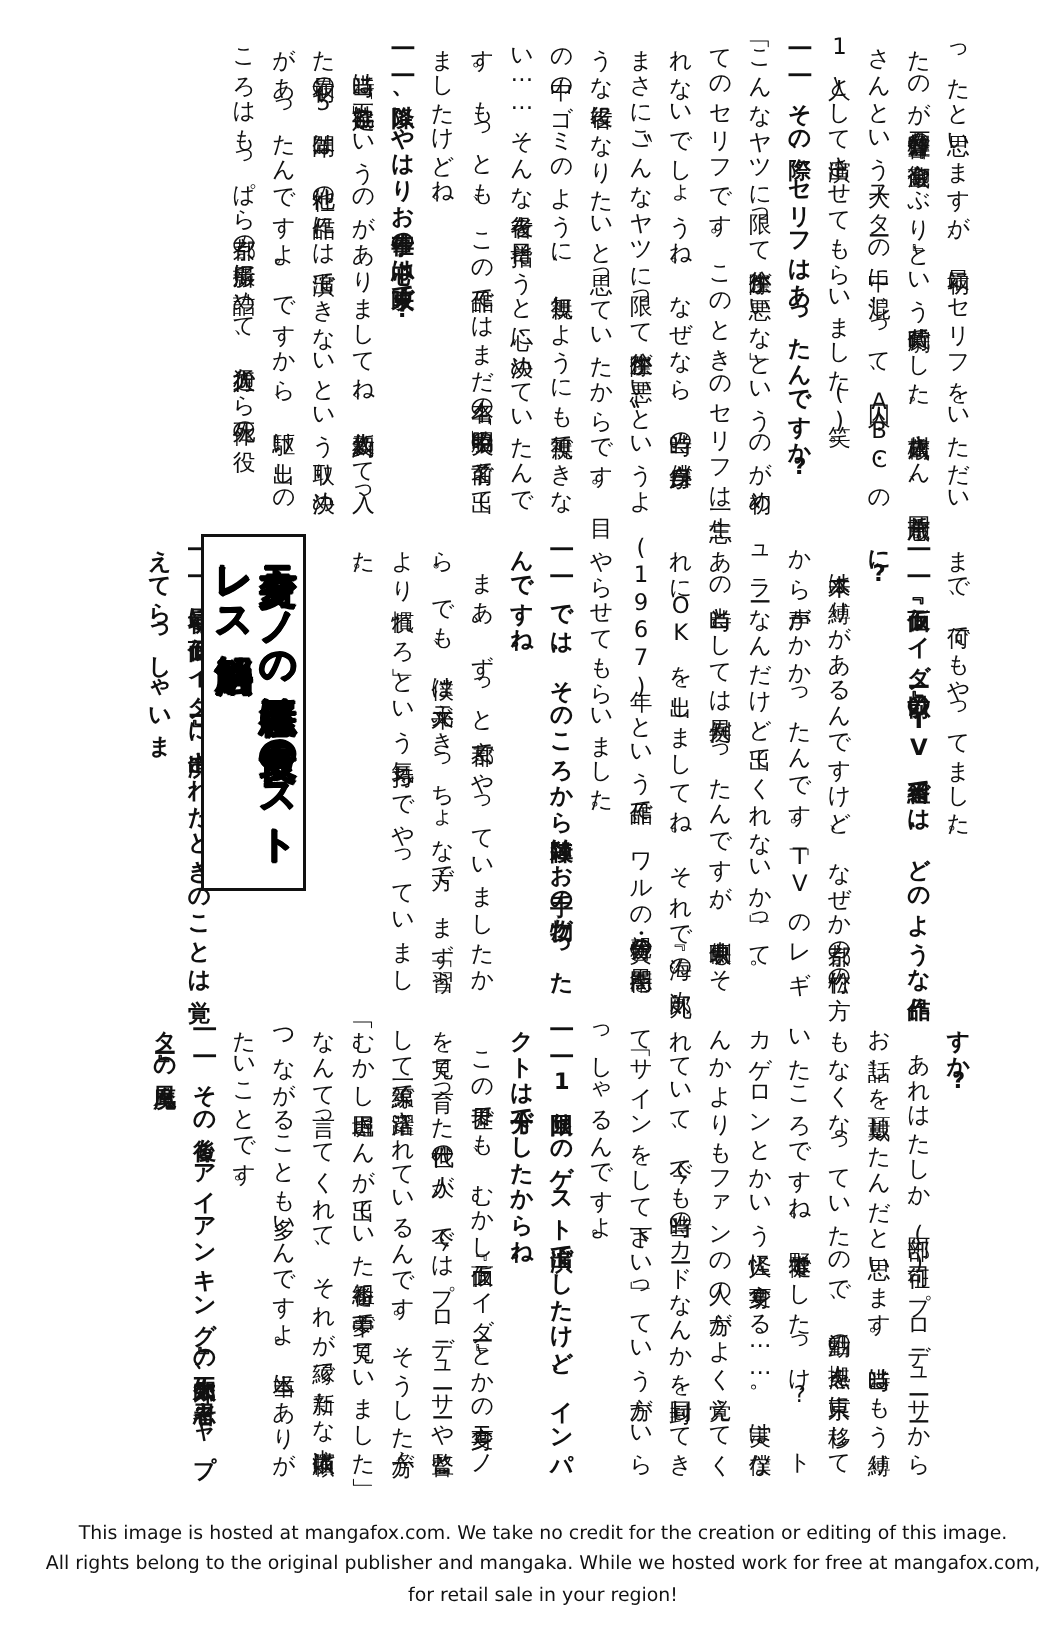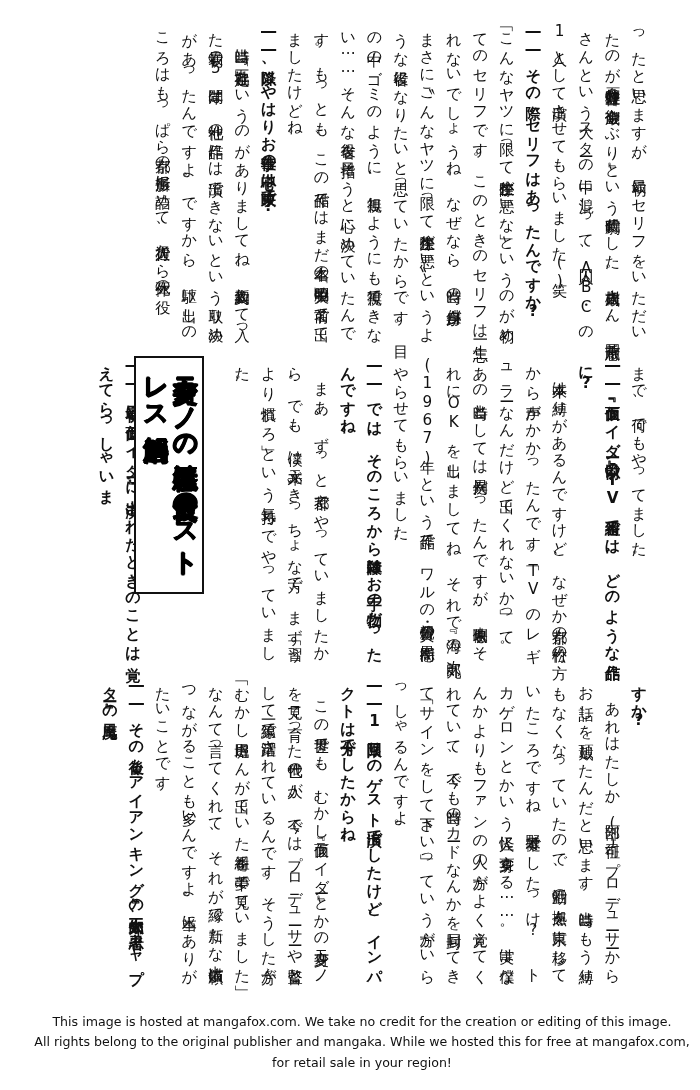--- a/index.html
+++ b/index.html
@@ -147,17 +147,17 @@
     <p class="q noindent">――1回限りのゲスト出演でしたけど、インパクトは十分でしたからね。</p>
     <p>この世界でも、むかし『仮面ライダー』とかの変身モノを見て育った世代の人が、今ではプロデューサーや監督として第一線で活躍されているんです。そうした方々が「むかし堀田さんが出ていた番組を夢中で見ていました」なんて言ってくれて、それが縁で新たな出演依頼につながることも多いんですよ。本当にありがたいことです。</p>
     <p class="q noindent">――その後も『アイアンキング』の不知火太郎、『忍者キャプター』の風魔</p>
   </div>
 
   <div id="headline-box"></div>
   <div id="headline-text">変身モノの悪役は最良のストレス解消法</div>
 
   <div id="footer">
     <div>This image is hosted at mangafox.com. We take no credit for the creation or editing of this image.</div>
-    <div>All rights belong to the original publisher and mangaka. While we hosted this for free at mangafox.com,</div>
+    <div>All rights belong to the original publisher and mangaka. While we hosted work for free at mangafox.com,</div>
     <div>for retail sale in your region!</div>
   </div>
 
 </div>
 
 </body></html>

